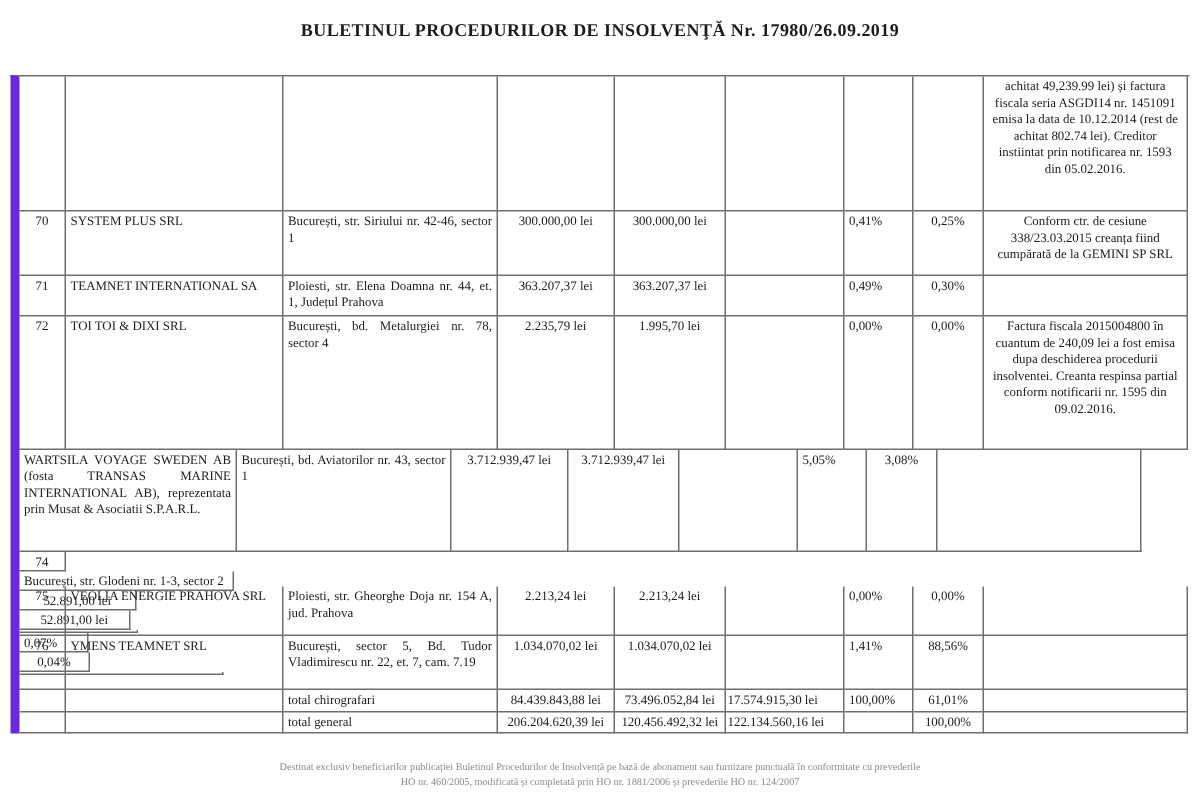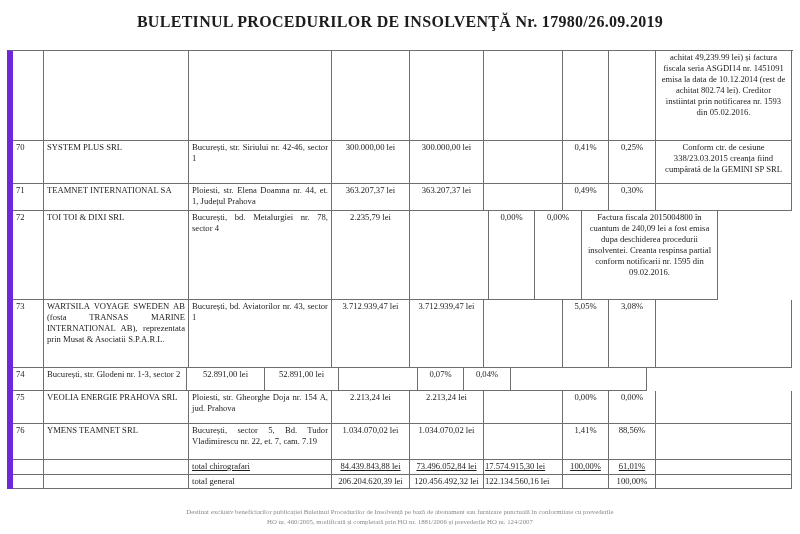--- a/index.html
+++ b/index.html
@@ -2,39 +2,39 @@
 <html><head>
 <meta charset="utf-8">
 <style>
   html,body { margin:0; padding:0; }
   body {
     width:800px; height:534px; background:#ffffff; position:relative;
     font-family:"Liberation Serif", serif; color:#1c1c1c; overflow:hidden;
   }
   .title {
     position:absolute; top:13px; left:0; width:100%;
-    text-align:center; font-weight:bold; font-size:16px; letter-spacing:0.3px;
+    text-align:center; font-weight:bold; font-size:12px; letter-spacing:0.3px;
   }
   .table {
     position:absolute; left:7px; top:50px; width:780px;
     border-top:1px solid #6e6e6e; border-left:6px solid #6d28d9;
   }
   .trow { display:flex; }
   .cell {
     border-right:1px solid #6e6e6e; border-bottom:1px solid #6e6e6e;
     font-size:8.6px; line-height:11px; padding:1px 3px 0 3px;
     box-sizing:border-box; overflow:hidden; flex:none;
   }
-  .c-num  { width:31px;  }
+  .c-num  { width:31px;  text-align:center; }
   .c-name { width:145px; text-align:justify; text-align-last:left; }
   .c-addr { width:143px; text-align:justify; text-align-last:left; }
   .c-a1   { width:78px;  text-align:center; padding-left:1px; padding-right:1px; }
   .c-a2   { width:74px;  text-align:center; padding-left:1px; padding-right:1px; }
   .c-a3   { width:79px;  text-align:left; padding-left:1px; padding-right:1px; }
-  .c-p1   { width:46px;  text-align:center; }
+  .c-p1   { width:46px;  }
   .c-p2   { width:47px;  text-align:center; }
   .c-note { width:136px; text-align:center; padding-left:5px; padding-right:5px; }
   .footer {
     position:absolute; top:507px; left:0; width:100%;
     text-align:center; font-size:6.8px; line-height:9.5px; color:#8a8a8a;
   }
 </style>
 </head>
 <body>
 
@@ -72,37 +72,37 @@
       <div class="cell c-a3"></div>
       <div class="cell c-p1">0,49%</div>
       <div class="cell c-p2">0,30%</div>
       <div class="cell c-note"></div>
     </div>
     <div class="trow" style="height: 89px;">
       <div class="cell c-num">72</div>
       <div class="cell c-name">TOI TOI &amp; DIXI SRL</div>
       <div class="cell c-addr">București, bd. Metalurgiei nr. 78, sector 4</div>
       <div class="cell c-a1">2.235,79 lei</div>
+      <div class="cell c-a2">1.995,70 lei</div>
       <div class="cell c-a3"></div>
       <div class="cell c-p1">0,00%</div>
       <div class="cell c-p2">0,00%</div>
       <div class="cell c-note">Factura fiscala 2015004800 în cuantum de 240,09 lei a fost emisa dupa deschiderea procedurii insolventei. Creanta respinsa partial conform notificarii nr. 1595 din 09.02.2016.</div>
     </div>
     <div class="trow" style="height: 68px;">
-      <div class="cell c-num">73</div>
       <div class="cell c-name">WARTSILA VOYAGE SWEDEN AB (fosta TRANSAS MARINE INTERNATIONAL AB), reprezentata prin Musat &amp; Asociatii S.P.A.R.L.</div>
       <div class="cell c-addr">București, bd. Aviatorilor nr. 43, sector 1</div>
       <div class="cell c-a1">3.712.939,47 lei</div>
       <div class="cell c-a2">3.712.939,47 lei</div>
       <div class="cell c-a3"></div>
       <div class="cell c-p1">5,05%</div>
       <div class="cell c-p2">3,08%</div>
       <div class="cell c-note"></div>
     </div>
-    <div class="trow" style="height: 23px;">
+    <div class="trow" style="height: 23px; flex-direction: column;">
       <div class="cell c-num">74</div>
       <div class="cell c-addr">București, str. Glodeni nr. 1-3, sector 2</div>
       <div class="cell c-a1">52.891,00 lei</div>
       <div class="cell c-a2">52.891,00 lei</div>
       <div class="cell c-a3"></div>
       <div class="cell c-p1">0,07%</div>
       <div class="cell c-p2">0,04%</div>
       <div class="cell c-note"></div>
     </div>
     <div class="trow" style="height: 33px;">
@@ -120,21 +120,21 @@
       <div class="cell c-num">76</div>
       <div class="cell c-name">YMENS TEAMNET SRL</div>
       <div class="cell c-addr">București, sector 5, Bd. Tudor Vladimirescu nr. 22, et. 7, cam. 7.19</div>
       <div class="cell c-a1">1.034.070,02 lei</div>
       <div class="cell c-a2">1.034.070,02 lei</div>
       <div class="cell c-a3"></div>
       <div class="cell c-p1">1,41%</div>
       <div class="cell c-p2">88,56%</div>
       <div class="cell c-note"></div>
     </div>
-    <div class="trow" style="height: 15px; text-decoration: underline;">
+    <div class="trow" style="height: 15px;">
       <div class="cell c-num"></div>
       <div class="cell c-name"></div>
       <div class="cell c-addr">total chirografari</div>
       <div class="cell c-a1">84.439.843,88 lei</div>
       <div class="cell c-a2">73.496.052,84 lei</div>
       <div class="cell c-a3">17.574.915,30 lei</div>
       <div class="cell c-p1">100,00%</div>
       <div class="cell c-p2">61,01%</div>
       <div class="cell c-note"></div>
     </div>

